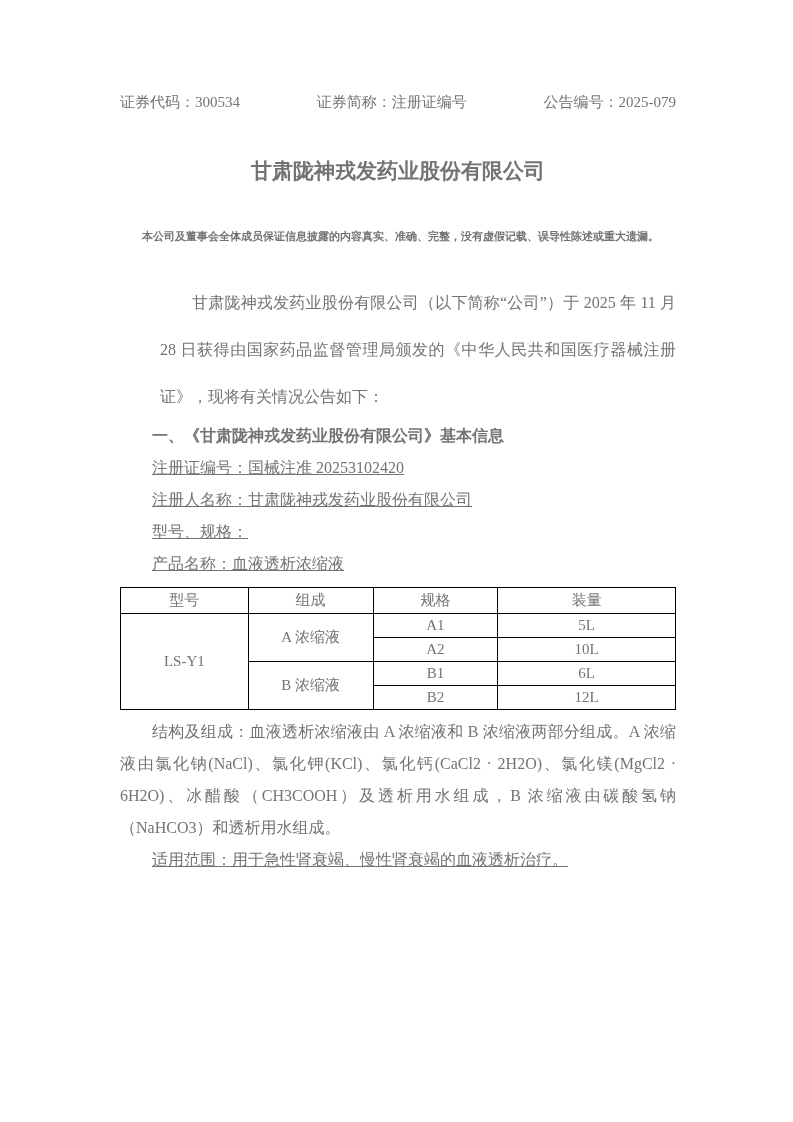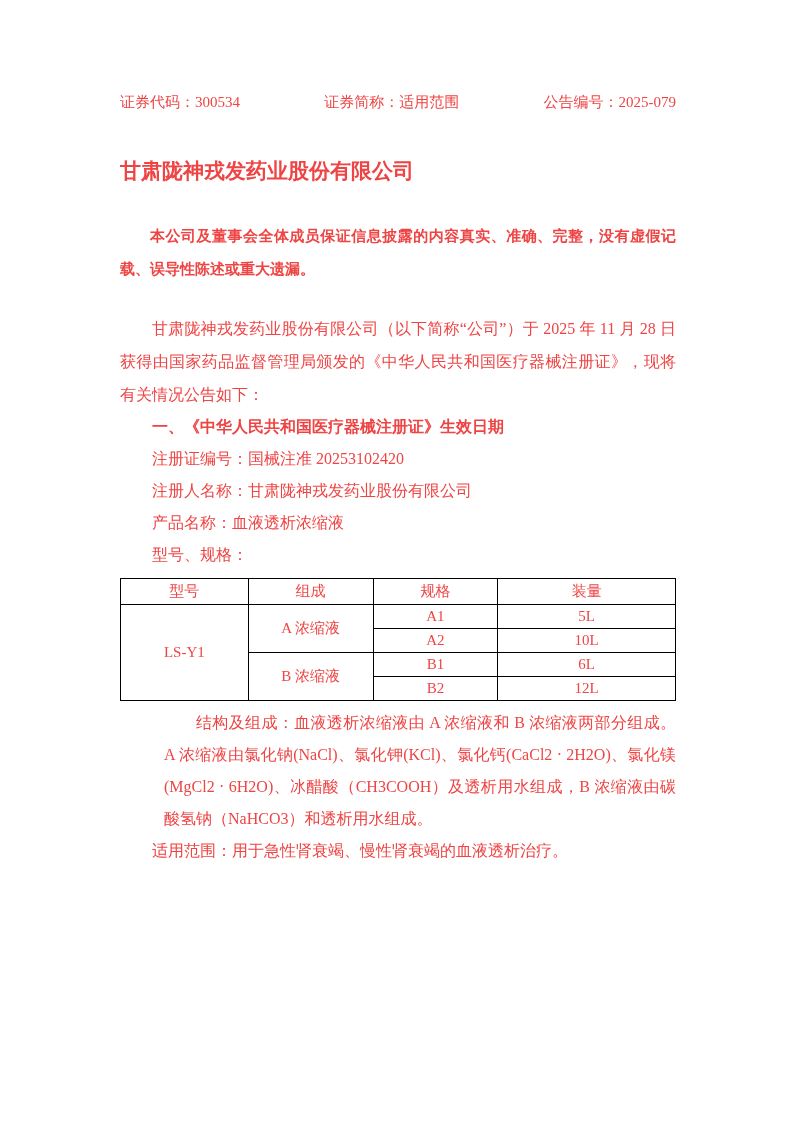--- a/index.html
+++ b/index.html
@@ -6,66 +6,68 @@
   html, body { background: #ffffff; }
   .page {
     position: relative;
     width: 793px;
     height: 1122px;
     margin: 0 auto;
     background: #ffffff;
     padding: 92px 117px 0 120px;
     font-family: "Liberation Serif", "DejaVu Serif", serif;
     font-size: 16px;
-    color: #ef4444;
+    color: #737373;
     overflow: hidden;
   }
   .doc-header {
     display: flex;
     justify-content: space-between;
     align-items: baseline;
     font-size: 15px;
     line-height: 20px;
     white-space: nowrap;
   }
   .doc-title {
     margin-top: 40px;
+    text-align: center;
     font-weight: 700;
     font-size: 21px;
     line-height: 38px;
   }
   .statement {
     margin-top: 30px;
     font-weight: 700;
-    font-size: 15px;
+    font-size: 11px;
     line-height: 33px;
     text-indent: 2em;
     text-align: justify;
   }
   .intro {
     margin-top: 26px;
-    line-height: 33px;
+    line-height: 47px;
     text-indent: 2em;
     text-align: justify;
+    margin-left: 40px;
   }
   .sec-heading {
     font-weight: 700;
     font-size: 16px;
     line-height: 32px;
     text-indent: 2em;
   }
   .item {
     line-height: 32px;
     text-indent: 2em;
+    text-decoration: underline;
   }
   .para {
     line-height: 32px;
     text-indent: 2em;
     text-align: justify;
-    margin-left: 44px;
   }
   table.spec-table {
     width: 100%;
     border-collapse: collapse;
     table-layout: fixed;
     margin: 7px 0 6px 0;
   }
   table.spec-table td {
     border: 1px solid #000000;
     height: 24px;
@@ -76,38 +78,38 @@
   }
   table.spec-table tr.hdr td { height: 26px; }
 </style>
 </head>
 <body>
 
 <div class="page">
 
   <div class="doc-header">
     <span>证券代码：300534</span>
-    <span>证券简称：适用范围</span>
+    <span>证券简称：注册证编号</span>
     <span>公告编号：2025-079</span>
   </div>
 
   <div class="doc-title">
     <div>甘肃陇神戎发药业股份有限公司</div>
   </div>
 
   <p class="statement">本公司及董事会全体成员保证信息披露的内容真实、准确、完整，没有虚假记载、误导性陈述或重大遗漏。</p>
 
   <p class="intro">甘肃陇神戎发药业股份有限公司（以下简称“公司”）于 2025 年 11 月 28 日获得由国家药品监督管理局颁发的《中华人民共和国医疗器械注册证》，现将有关情况公告如下：</p>
 
-  <p class="sec-heading">一、《中华人民共和国医疗器械注册证》生效日期</p>
+  <p class="sec-heading">一、《甘肃陇神戎发药业股份有限公司》基本信息</p>
 
   <p class="item">注册证编号：国械注准 20253102420</p>
   <p class="item">注册人名称：甘肃陇神戎发药业股份有限公司</p>
+  <p class="item">型号、规格：</p>
   <p class="item">产品名称：血液透析浓缩液</p>
-  <p class="item">型号、规格：</p>
 
   <table class="spec-table">
     <colgroup>
       <col style="width:23%">
       <col style="width:22.5%">
       <col style="width:22.5%">
       <col style="width:32%">
     </colgroup>
     <tbody>
       <tr class="hdr">

